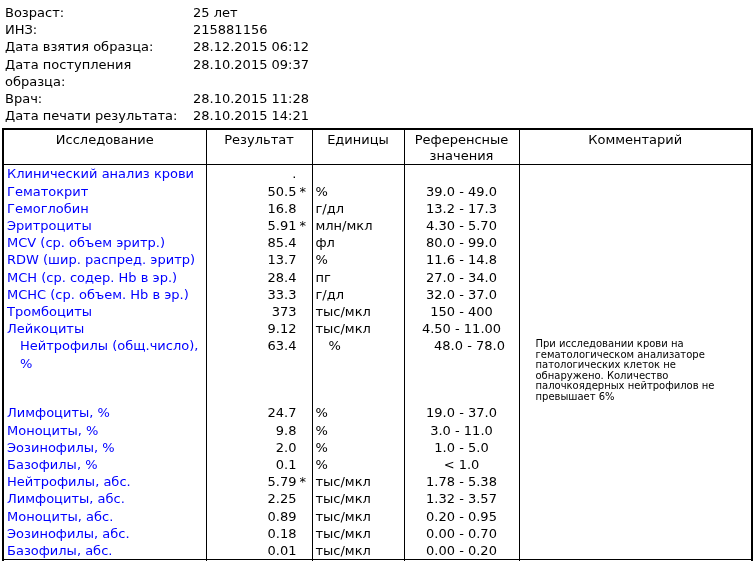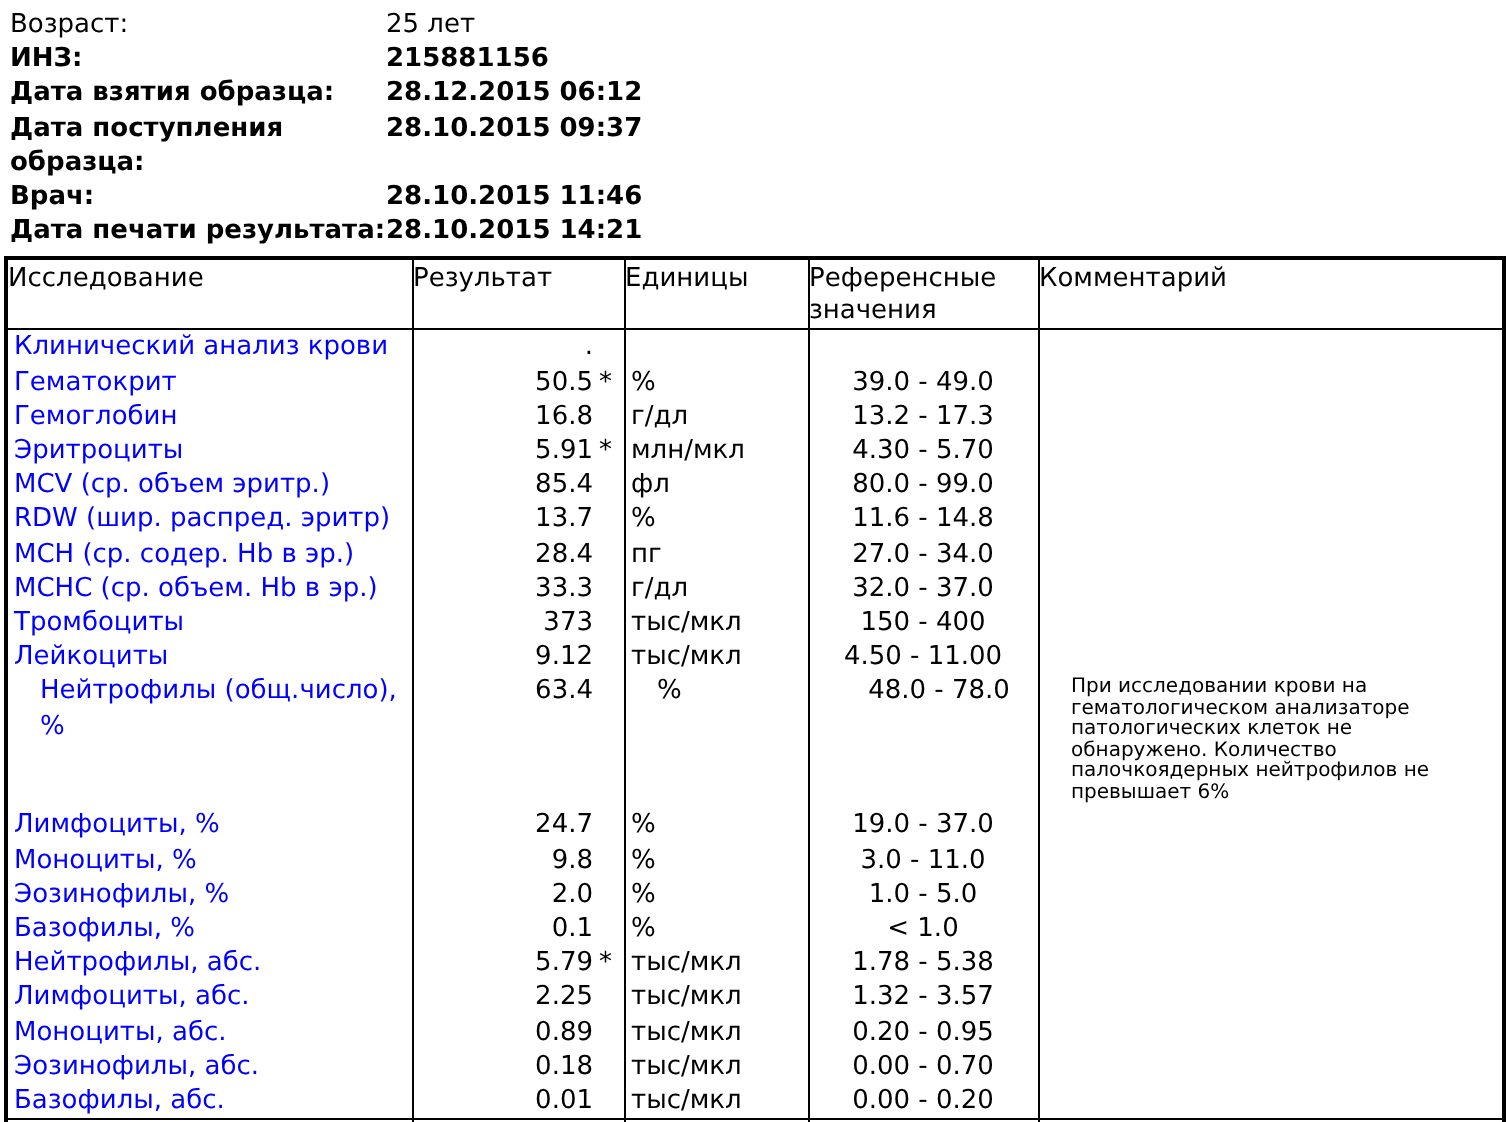--- a/index.html
+++ b/index.html
@@ -4,32 +4,32 @@
 <style>
   :root { --accent: #0000ff; --ink: #000000; }
   * { box-sizing: border-box; }
   html, body { margin: 0; padding: 0; }
   body {
     width: 753px; height: 561px; background: #ffffff; overflow: hidden;
     font-family: "DejaVu Sans", "Liberation Sans", sans-serif;
     font-size: 13px; color: var(--ink);
   }
   .meta { padding: 4px 0 0 5px; }
-  .meta-row { display: flex; line-height: 17.2px; font-weight: bold; }
+  .meta-row { display: flex; line-height: 17.2px; }
   .meta-row.bold { font-weight: normal; align-items: flex-end; }
   .meta-label { width: 188px; flex: 0 0 188px; }
 
   table.results {
     border-collapse: collapse; table-layout: fixed;
     width: 749px; margin: 4px 0 0 2px;
     border: 2px solid var(--ink);
   }
   th, td { border-left: 1px solid var(--ink); border-right: 1px solid var(--ink); padding: 0; vertical-align: top; }
   thead th {
-    font-weight: normal; text-align: left; vertical-align: top;
+    font-weight: normal; text-align: center; vertical-align: top;
     height: 34px; padding-top: 2px; line-height: 16px;
     border-bottom: 1px solid var(--ink);
   }
   tbody td { line-height: 17.2px; }
   td.c-name   { color: var(--accent); padding-left: 3px; }
   td.c-result { text-align: right; white-space: nowrap; }
   td.c-result .flag { display: inline-block; width: 15px; text-align: left; padding-left: 3px; }
   td.c-units  { padding-left: 3px; }
   td.c-ref    { text-align: center; }
   td.c-comment { font-size: 10px; line-height: 10.5px; padding: 2px 12px 2px 5px; margin-left: 40px; }
@@ -53,21 +53,21 @@
     <div class="meta-row">
       <span class="meta-label">Дата взятия образца:</span>
       <span class="meta-value">28.12.2015 06:12</span>
     </div>
     <div class="meta-row">
       <span class="meta-label">Дата поступления образца:</span>
       <span class="meta-value">28.10.2015 09:37</span>
     </div>
     <div class="meta-row">
       <span class="meta-label">Врач:</span>
-      <span class="meta-value">28.10.2015 11:46</span>
+      <span class="meta-value">28.10.2015 11:28</span>
     </div>
     <div class="meta-row">
       <span class="meta-label">Дата печати результата:</span>
       <span class="meta-value">28.10.2015 14:21</span>
     </div>
   </div>
 
   <table class="results">
     <colgroup>
       <col style="width:203px">

